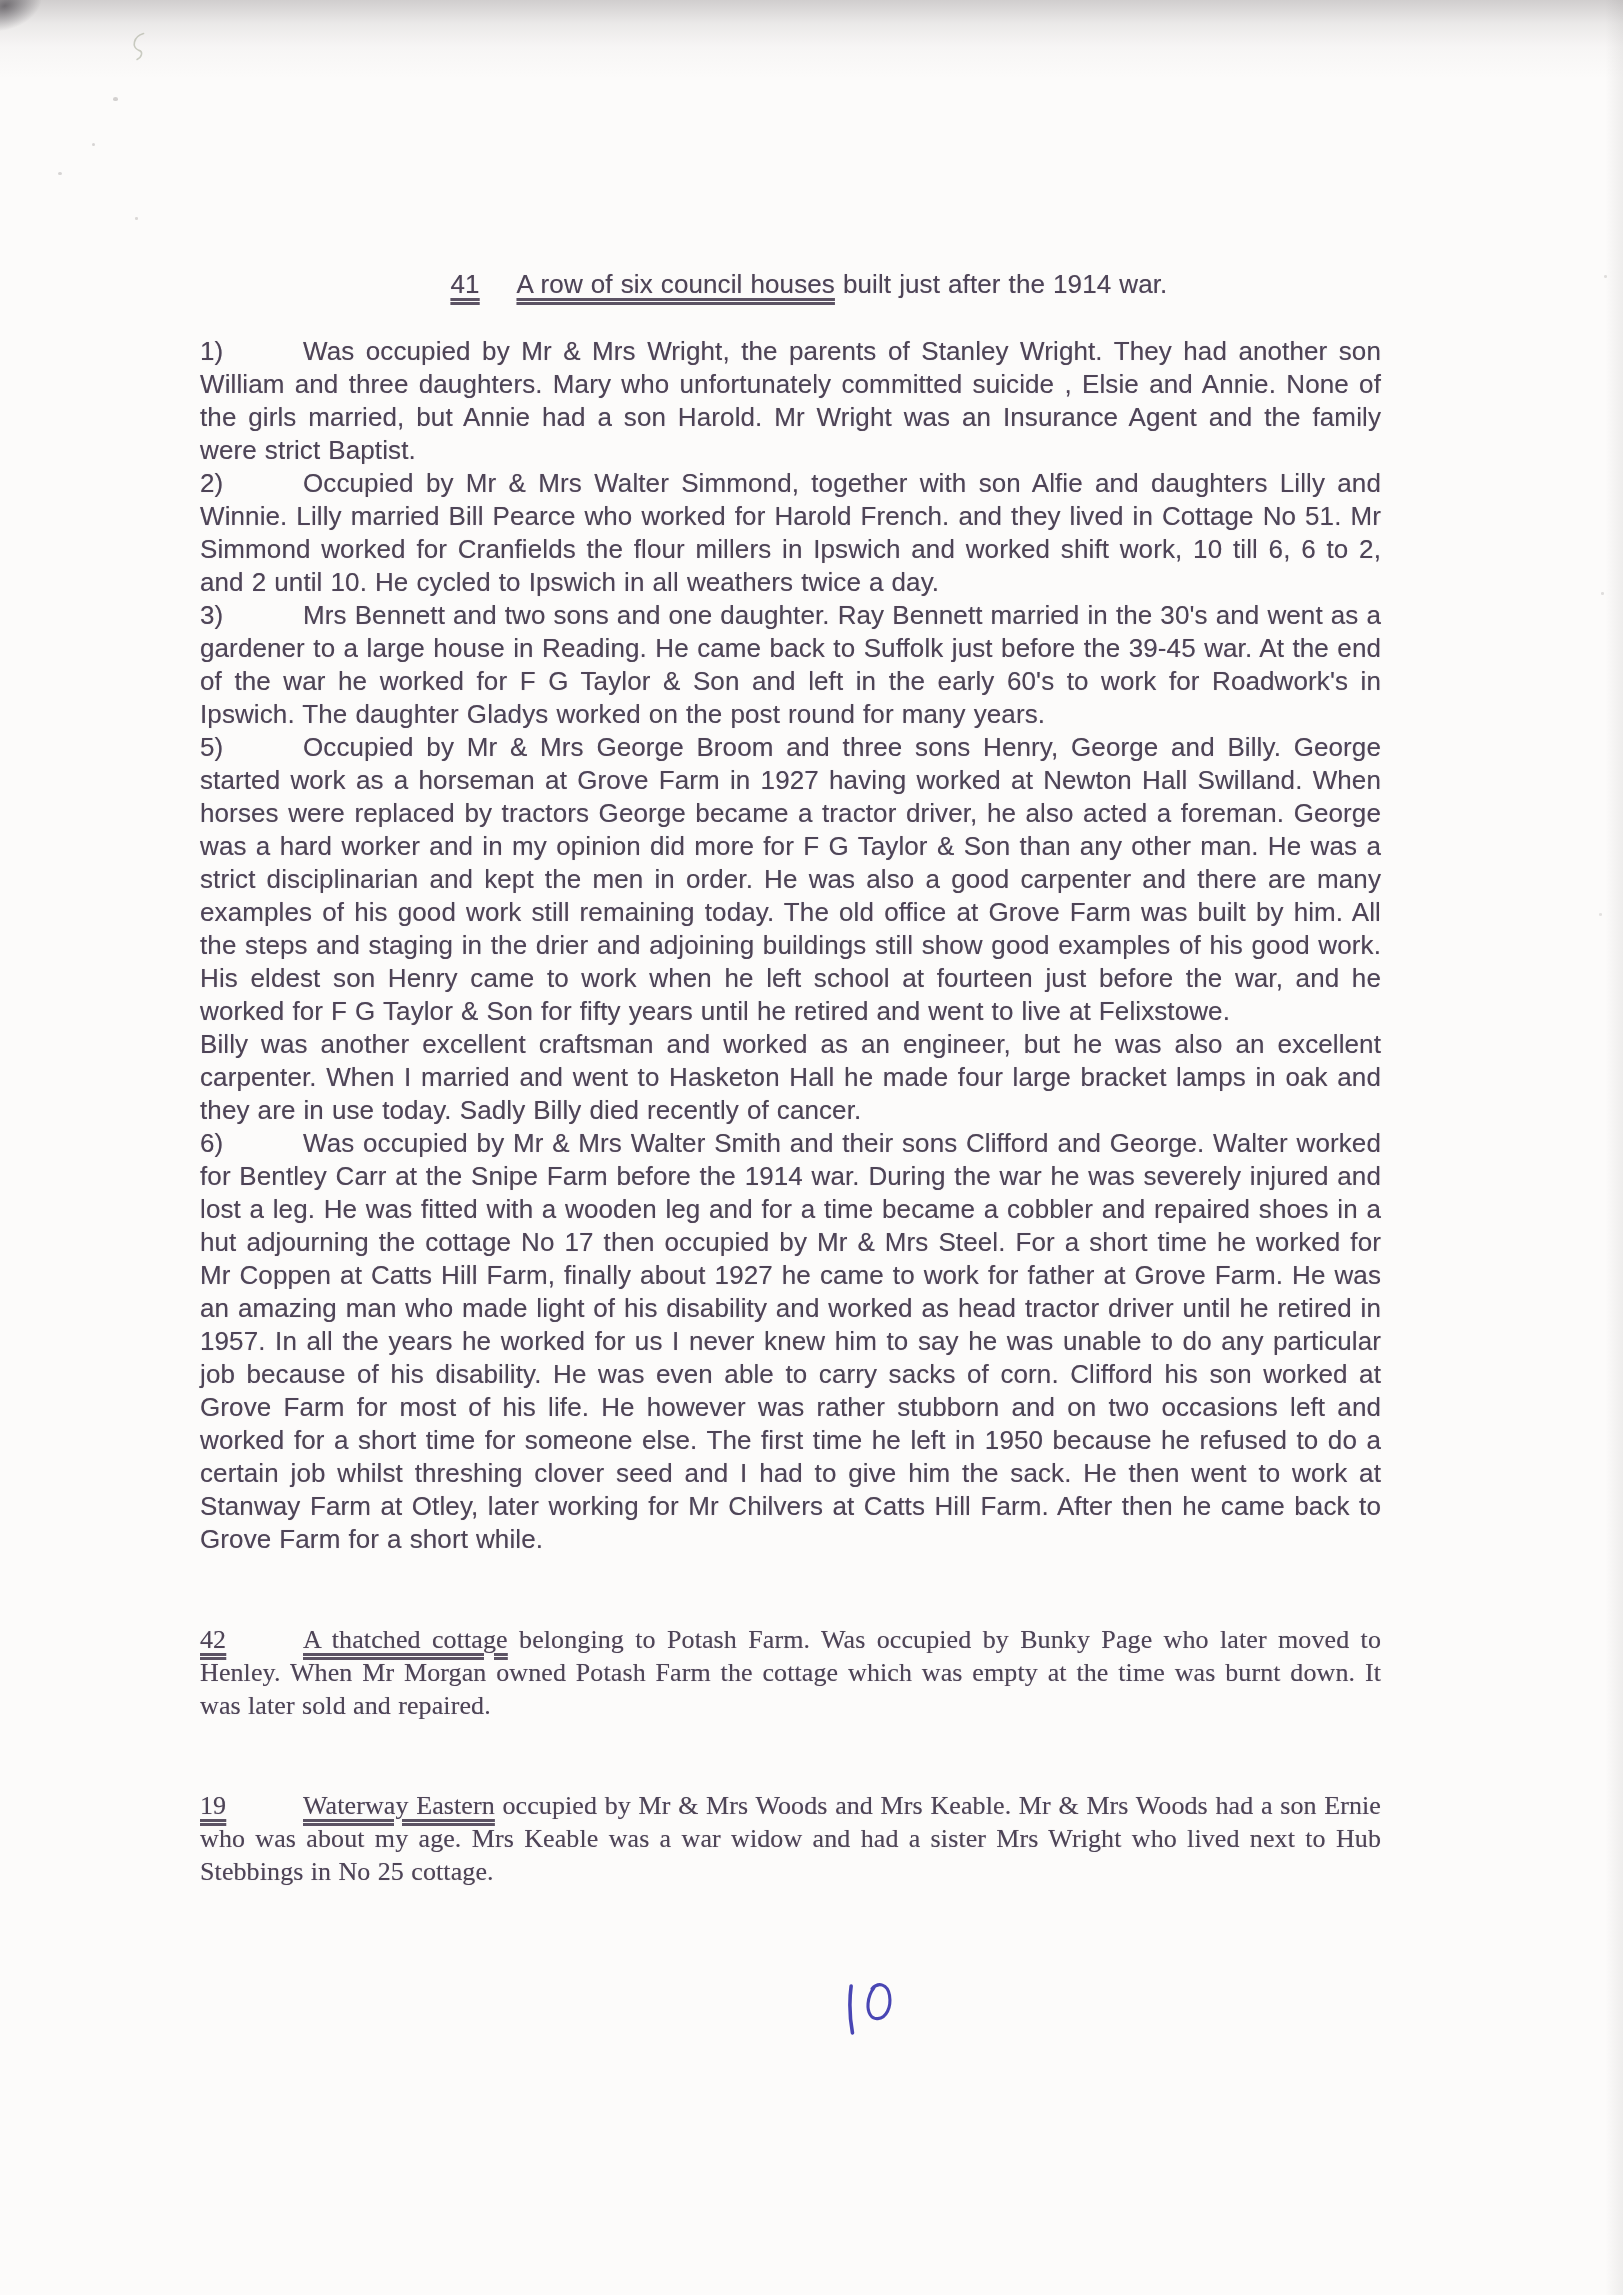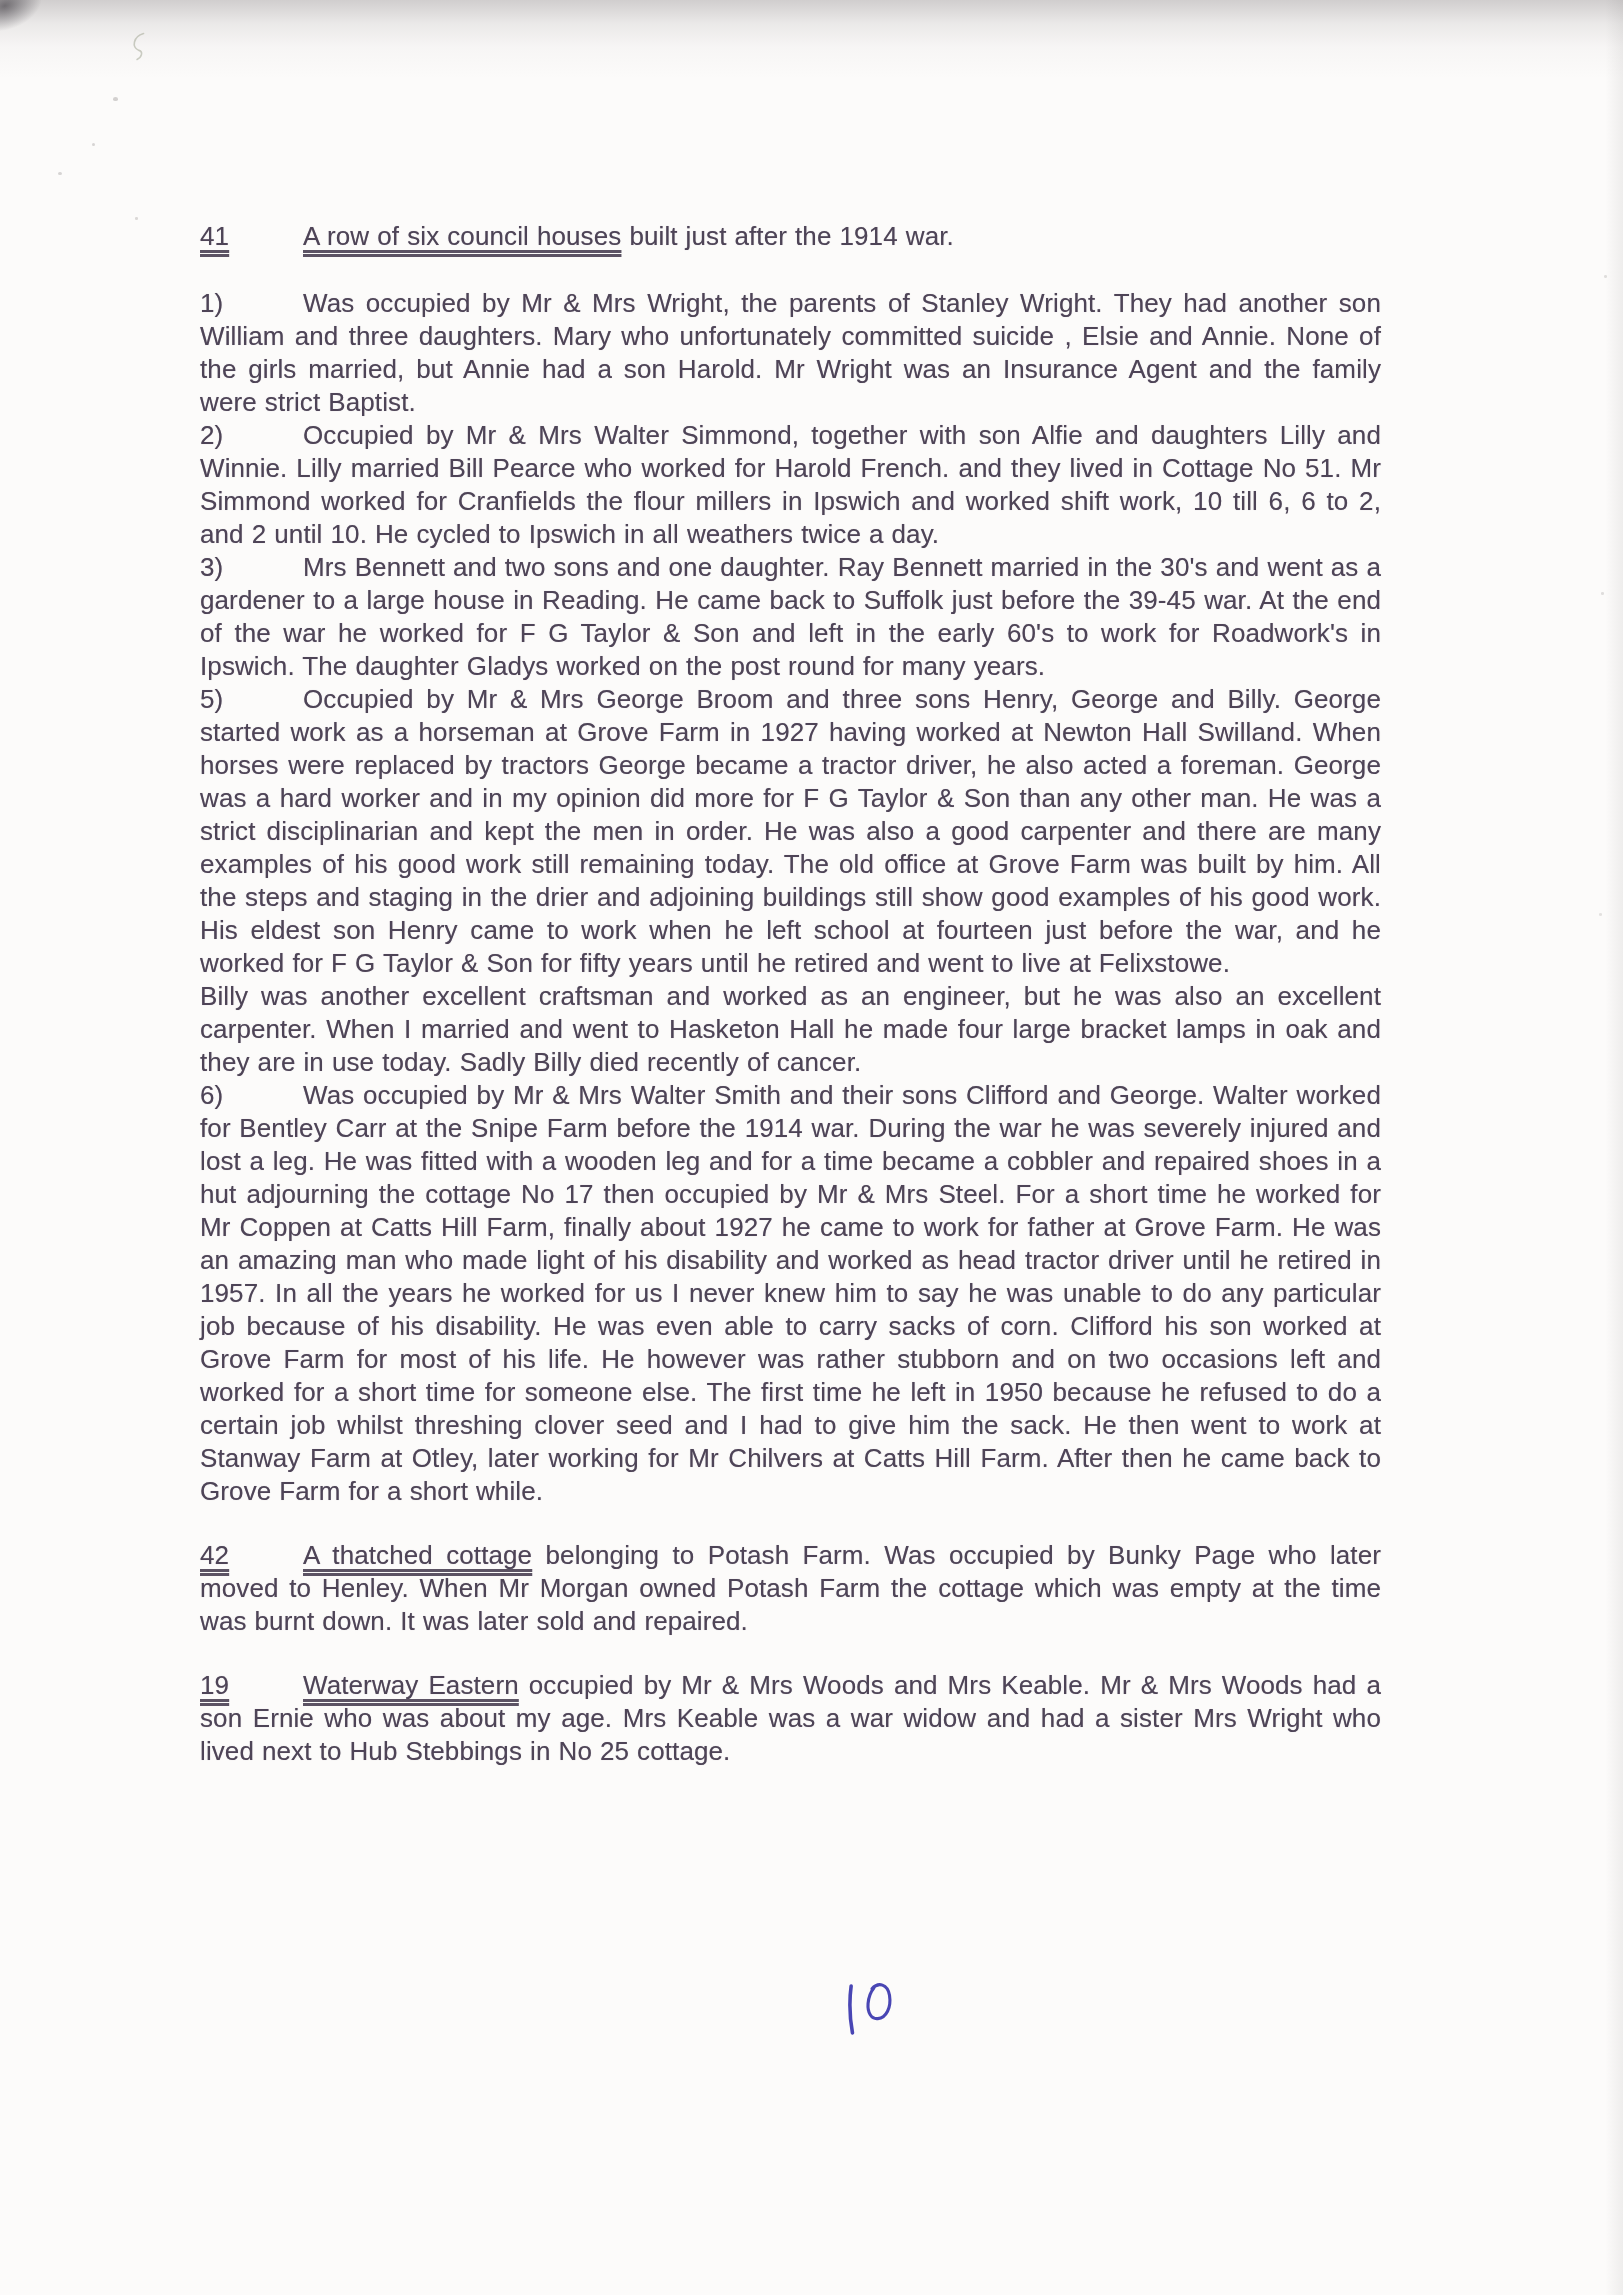--- a/index.html
+++ b/index.html
@@ -24,30 +24,30 @@
     font-size: 26px;
     line-height: 33px;
     text-align: justify;
     letter-spacing: 0.1px;
     word-spacing: 0.7px;
     color: #4e4457;
     text-shadow: 0 0 0.7px rgba(78, 68, 87, 0.45);
   }
 
   .para { margin: 0; }
-  .heading { margin-bottom: 34px; text-align: left; }
+  .heading { margin-bottom: 34px; text-align: center; margin-top: 48px; }
   .tab { display: inline-block; width: 103px; }
   .u {
     text-decoration-line: underline;
     text-decoration-style: double;
     text-decoration-thickness: 3.3px;
     text-underline-offset: 4.6px;
     text-decoration-color: rgba(78, 68, 87, 0.85);
   }
-  .gap-top { margin-top: 31px; }
+  .gap-top { margin-top: 67px; font-family: Liberation Serif, serif; }
 
   
   .handwriting { position: absolute; left: 841px; top: 1977px; width: 58px; height: 65px; }
   .handwriting path {
     fill: none;
     stroke: #3a36ae;
     stroke-linecap: round;
     stroke-linejoin: round;
     opacity: 0.92;
   }

